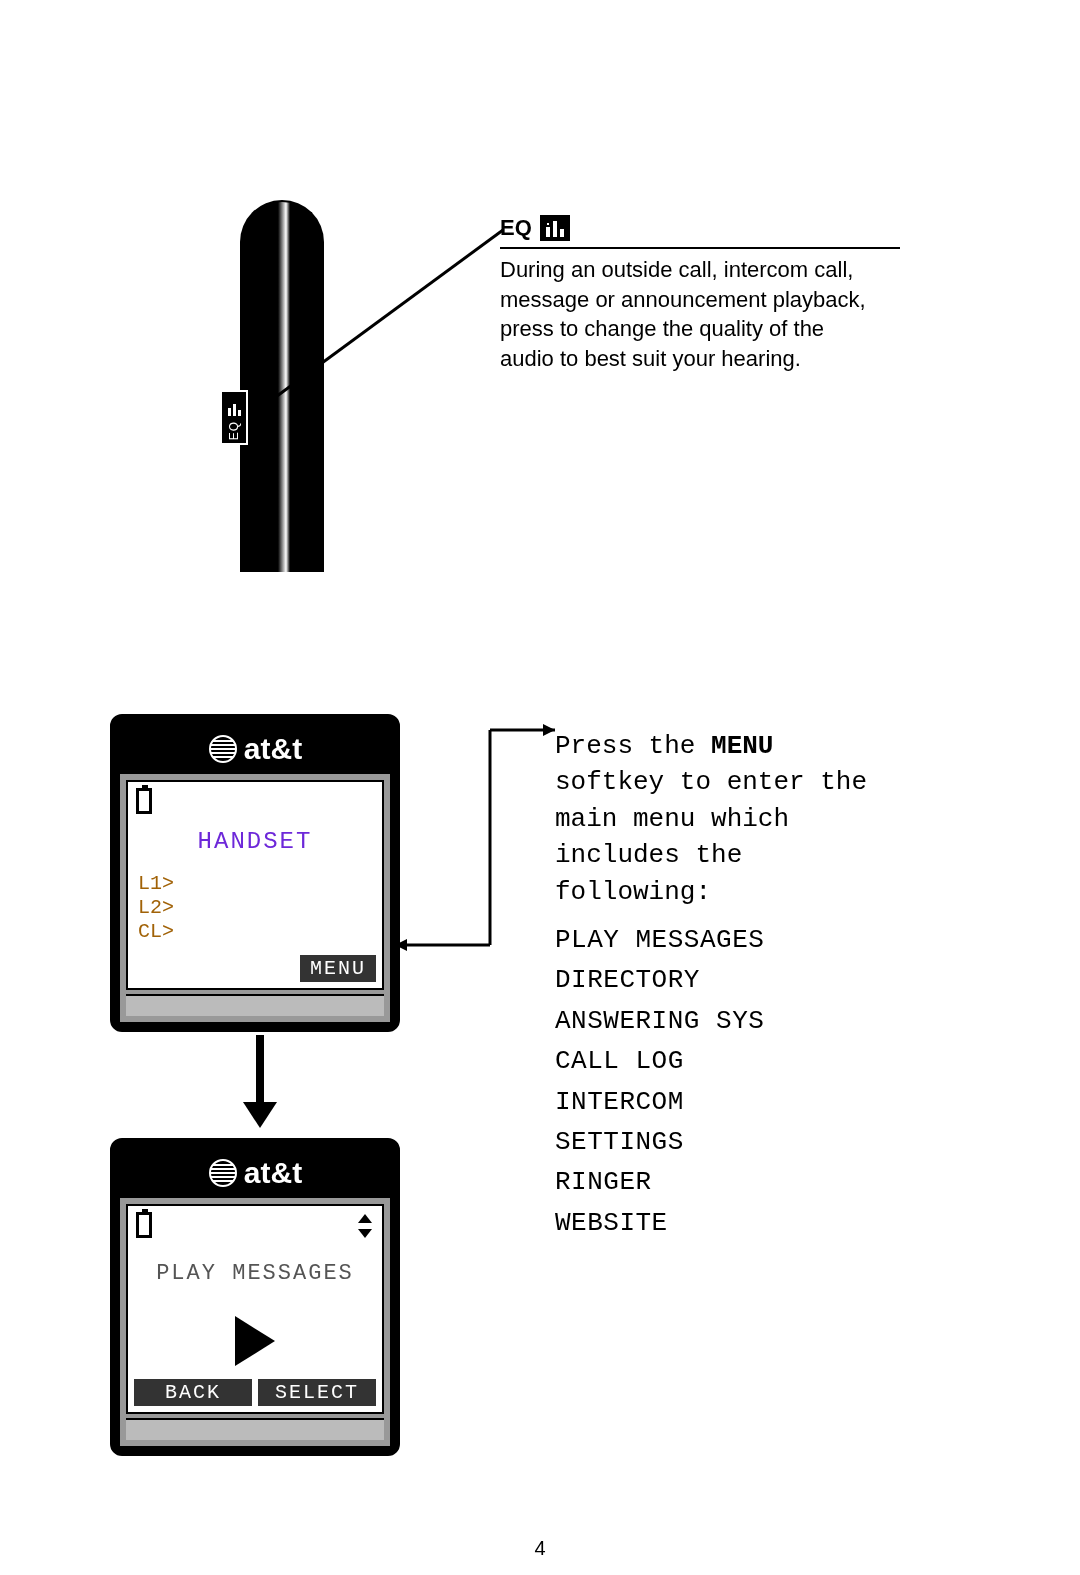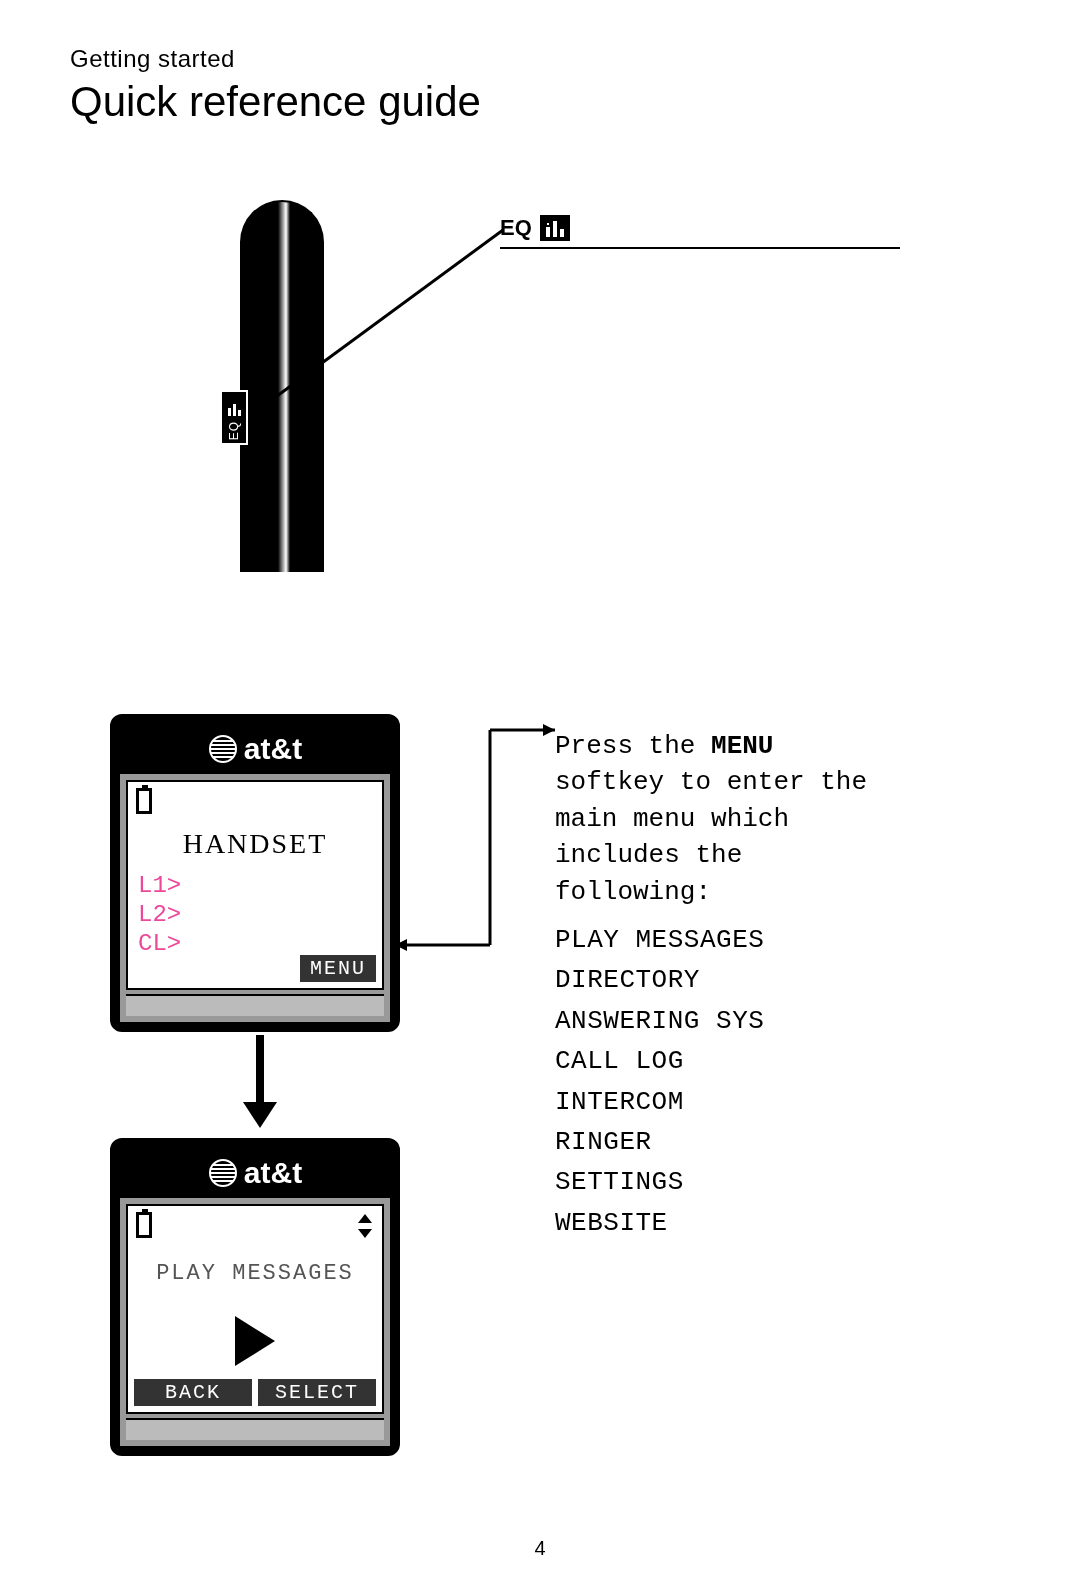--- a/index.html
+++ b/index.html
@@ -163,26 +163,26 @@
   
   #phone1 { left: 110px; top: 714px; }
   #phone1 .screen { height: 210px; }
   #phone1 .batt {
     position: absolute; left: 8px; top: 6px;
     width: 16px; height: 26px; border: 3px solid #000; box-sizing:border-box;
   }
   #phone1 .batt::before { content:""; position:absolute; left:3px; top:-6px; width:6px; height:4px; background:#000; }
   #phone1 .ttl {
     position:absolute; left:0; right:0; top: 46px;
-    text-align:center; font-size: 28px; letter-spacing: 2px; color:#000000;
-    font-family: Liberation Serif, serif;
+    text-align:center; font-size: 24px; letter-spacing: 2px; color:#6d28d9;
+    font-family: Liberation Mono, monospace;
   }
   #phone1 .lines {
     position:absolute; left: 10px; top: 90px;
-    font-size: 24px; line-height: 1.2; color:#ec4899;
+    font-size: 20px; line-height: 1.2; color:#a16207;
     font-family: "Courier New", monospace;
   }
   #phone1 .menu-soft {
     position:absolute; right: 6px; bottom: 6px;
     background:#333; color:#fff; padding: 2px 10px; font-size: 20px; letter-spacing: 2px;
     font-family: "Courier New", monospace;
   }
 
   
   .down-arrow {
@@ -249,24 +249,20 @@
     bottom: 15px;
     text-align: center;
     font-size: 20px;
   }
 </style>
 </head>
 <body>
 
 <div class="page">
 
-  <div class="header">
-    <div class="pre-title">Getting started</div>
-    <div class="title">Quick reference guide</div>
-  </div>
 
   <div class="handset-side">
     <div class="side-body"></div>
   </div>
   <div class="eq-button">
     <span class="eq-tiny-icon">
       <svg viewBox="0 0 16 16">
           <g fill="#fff">
             <rect x="2" y="6" width="3" height="8"></rect>
             <rect x="7" y="2" width="3" height="12"></rect>
@@ -291,20 +287,21 @@
               <rect x="2" y="8" width="4" height="10"></rect>
               <rect x="9" y="2" width="4" height="16"></rect>
               <rect x="16" y="10" width="4" height="8"></rect>
               <rect x="3" y="4" width="2" height="2"></rect>
               <rect x="10" y="-1" width="2" height="2" style="display:none"></rect>
             </g>
           </svg>
       </span>
     </div>
     <hr class="eq-rule">
+    <div class="eq-desc">During an outside call, intercom call, message or announcement playback, press to change the quality of the audio to best suit your hearing.</div>
   </div>
 
   <div class="phone" id="phone1">
     <div class="brand-bar">
       <span class="globe">
         <svg viewBox="0 0 30 30">
             <circle cx="15" cy="15" r="13" fill="none" stroke="#fff" stroke-width="2"></circle>
             <path d="M2 11 H28 M2 15 H28 M3 19 H27 M5 7 H25 M5 23 H25" stroke="#fff" stroke-width="2"></path>
           </svg>
       </span>
@@ -336,22 +333,22 @@
   <div class="menu-block">
     <div class="intro">
       <span>Press the </span><b>MENU</b><span> softkey to enter the main menu which includes the following:</span>
     </div>
     <div class="menu-list">
       <div>PLAY MESSAGES</div>
       <div>DIRECTORY</div>
       <div>ANSWERING SYS</div>
       <div>CALL LOG</div>
       <div>INTERCOM</div>
+      <div>SETTINGS</div>
       <div>RINGER</div>
-      <div>SETTINGS</div>
       <div>WEBSITE</div>
     </div>
   </div>
 
   <svg class="down-arrow" viewBox="0 0 50 100">
     <line x1="25" y1="5" x2="25" y2="80" stroke="#000" stroke-width="8"></line>
     <polygon points="25,98 8,72 42,72" fill="#000"></polygon>
   </svg>
 
   <div class="phone" id="phone2">

